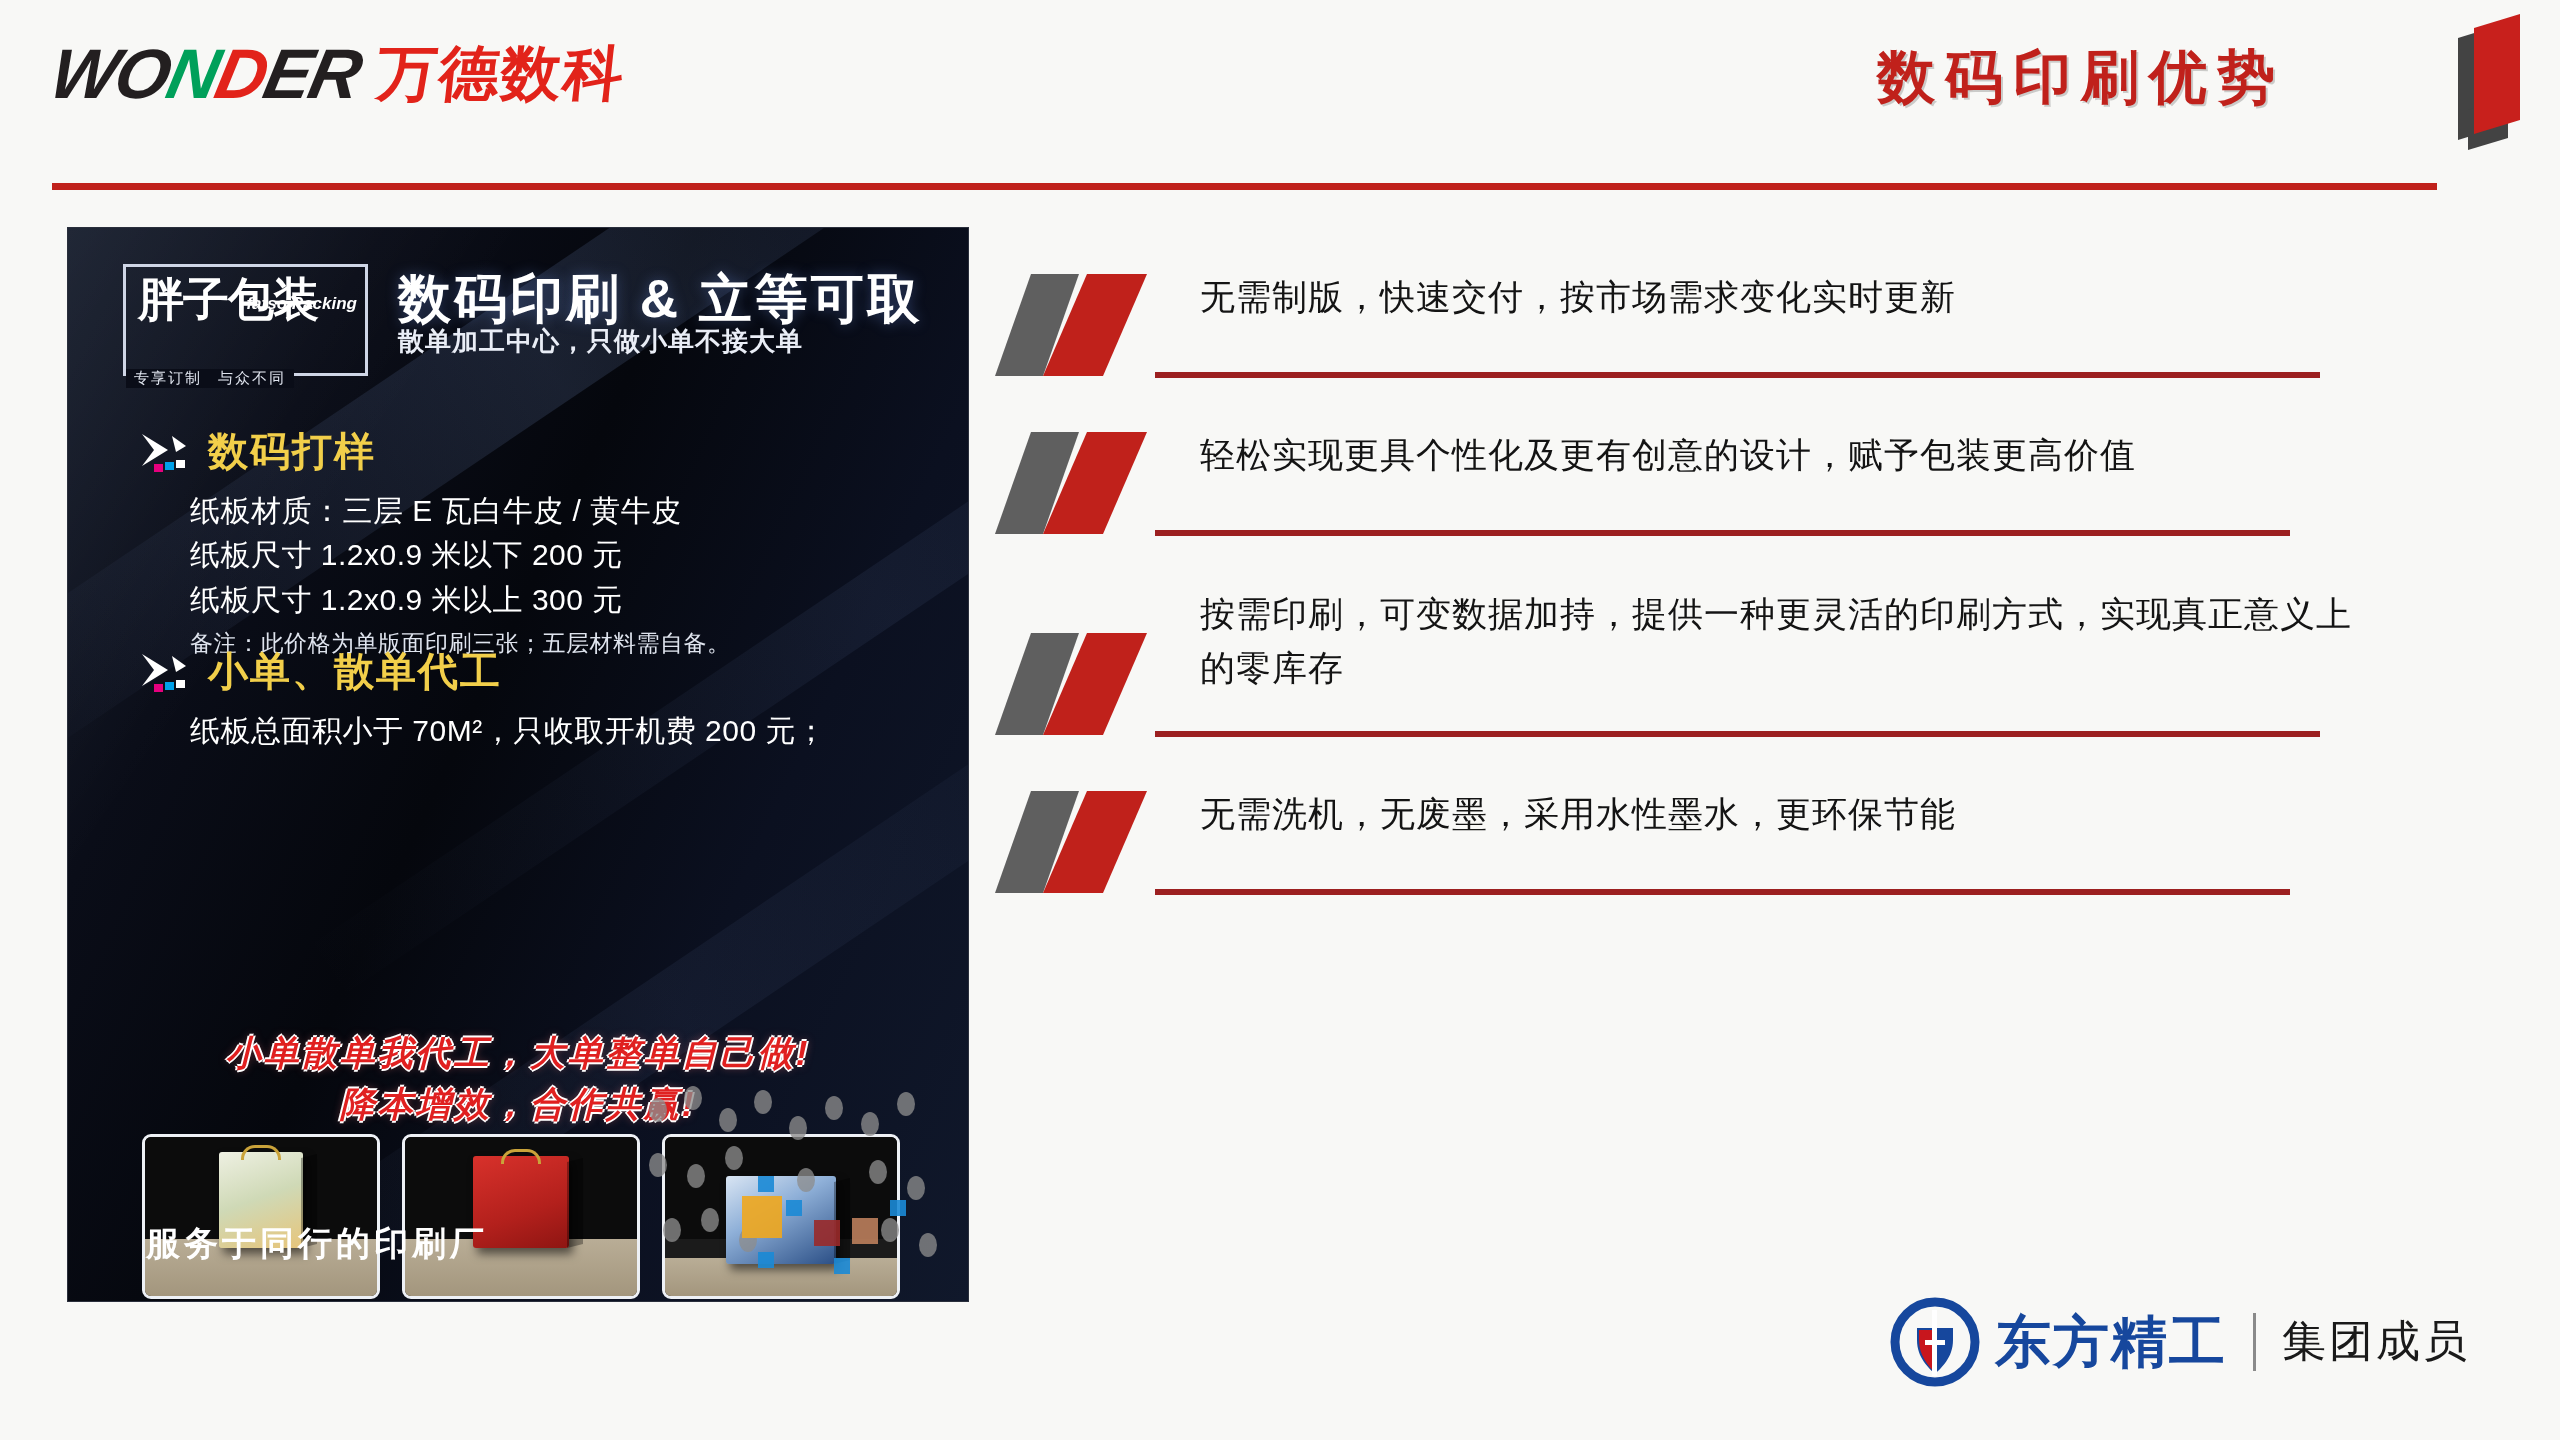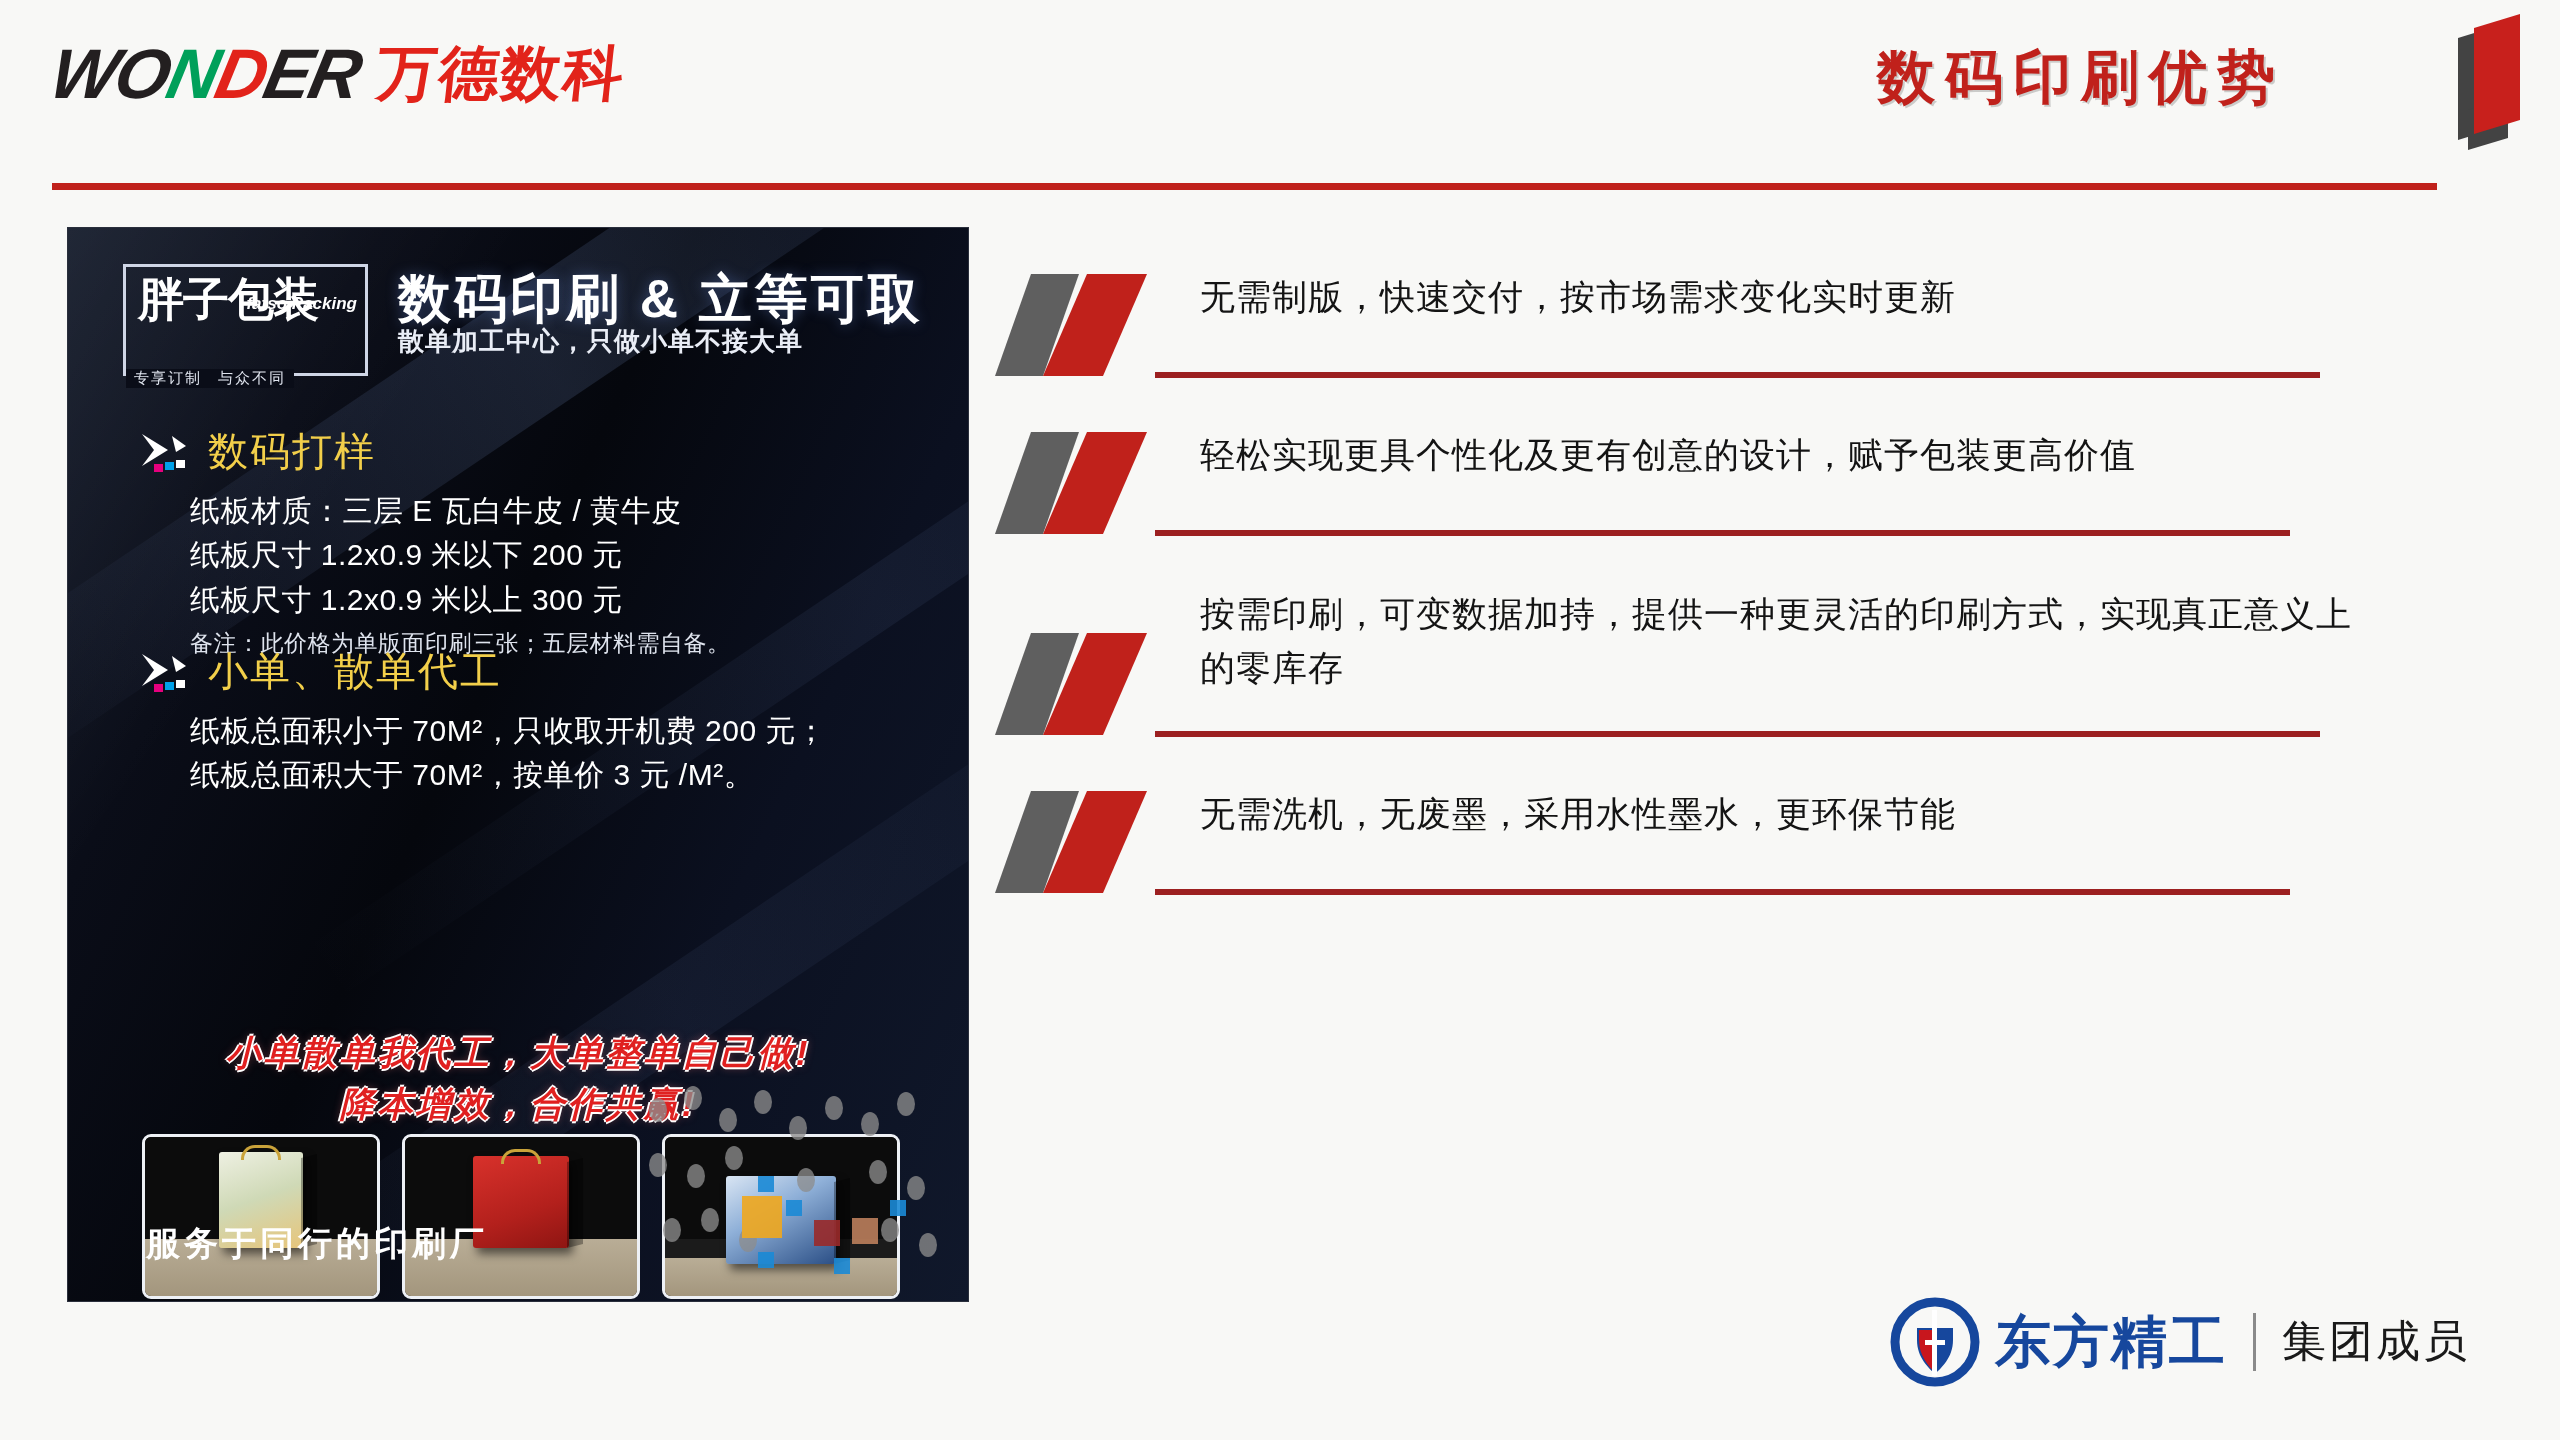--- a/index.html
+++ b/index.html
@@ -85,21 +85,21 @@
   .poster-head-main{
     position:absolute;left:330px;top:22px;color:#ffffff;
     font-size:53px;font-weight:bold;letter-spacing:3px;text-shadow:0 0 14px rgba(120,160,255,.35);
   }
   .poster-head-sub{
     position:absolute;left:330px;top:82px;color:#e9edf6;
     font-size:26px;font-weight:bold;letter-spacing:1px;
   }
 
   .sec{position:absolute;left:70px;}
-  .sec-title{display:flex;align-items:center;color:#f2cf4a;font-size:40px;font-weight:normal;letter-spacing:2px;}
+  .sec-title{display:flex;align-items:center;color:#f2cf4a;font-size:40px;font-weight:bold;letter-spacing:2px;}
   .sec-arrow{width:56px;height:44px;margin-right:14px;flex:0 0 auto;}
   .sec-lines{margin-top:10px;margin-left:52px;}
   .sec-lines div{color:#ffffff;font-size:30px;line-height:1.48;letter-spacing:.5px;white-space:nowrap;}
   .sec-note{color:#dfe4ee !important;font-size:23px !important;margin-top:4px;}
 
   .slogan{
     position:absolute;left:0;top:800px;width:100%;text-align:center;
     color:#e02020;font-size:35px;font-weight:bold;line-height:1.45;letter-spacing:3px;
     text-shadow:-2px 0 0 #fff,2px 0 0 #fff,0 -2px 0 #fff,0 2px 0 #fff,0 0 9px rgba(255,120,120,.5);
     font-style:italic;
@@ -211,21 +211,20 @@
           <polygon points="4,4 30,20 4,36 16,20" fill="#ffffff"></polygon>
           <polygon points="34,6 48,16 38,22" fill="#ffffff"></polygon>
           <rect x="16" y="34" width="9" height="8" fill="#e6007e"></rect>
           <rect x="27" y="32" width="9" height="8" fill="#00a0e9"></rect>
           <rect x="38" y="30" width="9" height="8" fill="#ffffff"></rect>
         </svg>
         <span>小单、散单代工</span>
       </div>
       <div class="sec-lines">
         <div>纸板总面积小于 70M²，只收取开机费 200 元；</div>
-        <div>纸板总面积大于 70M²，按单价 3 元 /M²。</div>
       </div>
     </div>
 
     <div class="slogan">
       <div>小单散单我代工，大单整单自己做!</div>
       <div>降本增效，合作共赢!</div>
     </div>
 
     <div class="grid">
       <div class="cell">

